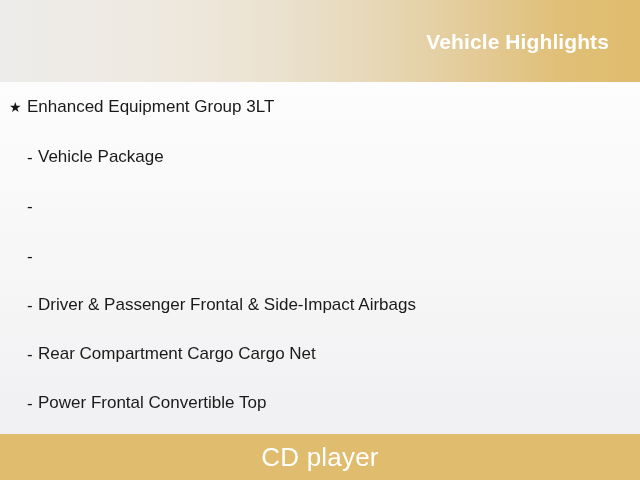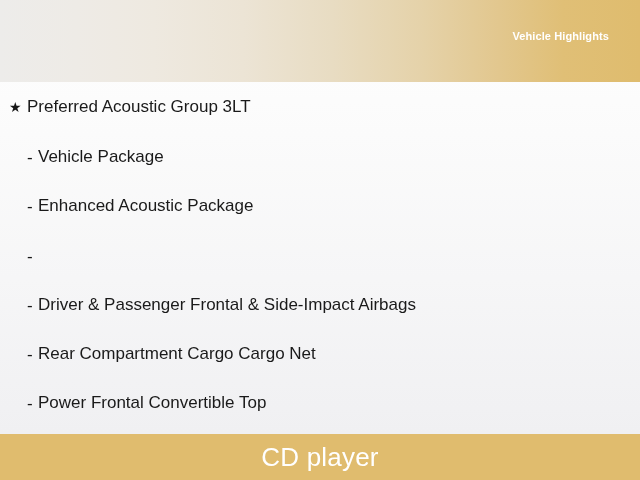--- a/index.html
+++ b/index.html
@@ -40,21 +40,21 @@
         #e5d2a9 66%,
         #e2c78e 78%,
         #e0bf76 88%,
         #dfbc6e 100%);
   }
 
   #header-title {
     position: absolute;
     right: 31px;
     top: 30px;
-    font-size: 11px;
+    font-size: 21px;
     font-weight: bold;
     color: #ffffff;
     letter-spacing: 0.1px;
     white-space: nowrap;
   }
 
   
   #features {
     position: absolute;
     left: 0;
@@ -125,29 +125,28 @@
 
 <div id="slide">
 
   <div id="header">
     <div id="header-title">Vehicle Highlights</div>
   </div>
 
   <div id="features">
       <div class="feature-row level-0" style="top: 14px;">
         <span class="bullet-star">★</span>
-        <span class="feature-label">Preferred Acoustic Group 3LT</span>
+        <span class="feature-label">Enhanced Equipment Group 3LT</span>
       </div>
       <div class="feature-row level-1" style="top: 64px;">
         <span class="bullet-dash">-</span>
         <span class="feature-label">Vehicle Package</span>
       </div>
       <div class="feature-row level-1" style="top: 113px;">
         <span class="bullet-dash">-</span>
-        <span class="feature-label">Enhanced Acoustic Package</span>
       </div>
       <div class="feature-row level-1" style="top: 163px;">
         <span class="bullet-dash">-</span>
       </div>
       <div class="feature-row level-1" style="top: 212px;">
         <span class="bullet-dash">-</span>
         <span class="feature-label">Driver &amp; Passenger Frontal &amp; Side-Impact Airbags</span>
       </div>
       <div class="feature-row level-1" style="top: 261px;">
         <span class="bullet-dash">-</span>

